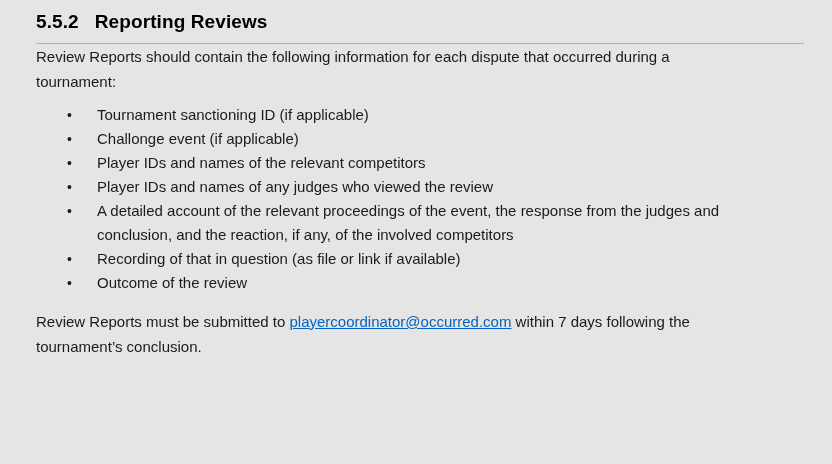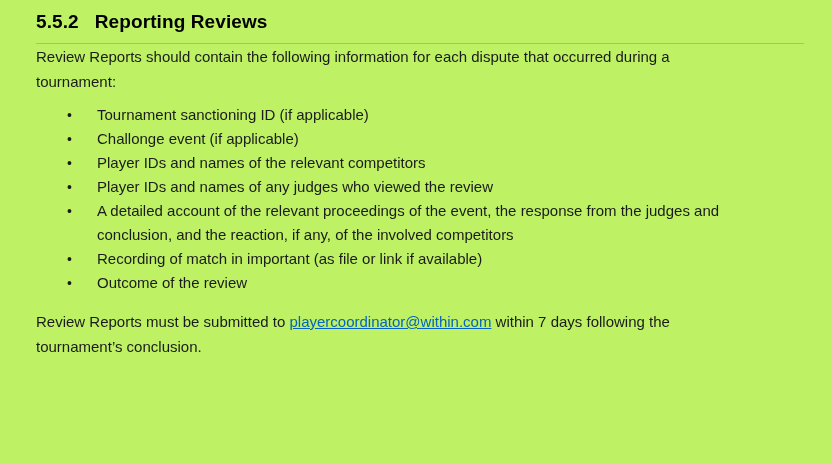--- a/index.html
+++ b/index.html
@@ -1,21 +1,21 @@
 <!DOCTYPE html>
 <html><head>
 <meta charset="utf-8">
 <style>
   html, body { margin: 0; padding: 0; background: #ffffff; }
   .page {
     position: relative;
     width: 832px;
     height: 464px;
     box-sizing: border-box;
-    background: #bef264;
+    background: #e5e5e5;
     padding: 9px 28px 0 36px;
     font-family: "Liberation Sans", sans-serif;
     color: #1b1b1b;
     overflow: hidden;
   }
   .heading {
     margin: 0;
     font-size: 19px;
     line-height: 26px;
     font-weight: bold;
@@ -93,23 +93,23 @@
       <span class="marker">•</span>
       <span class="line">Player IDs and names of any judges who viewed the review</span>
     </li>
     <li>
       <span class="marker">•</span>
       <span class="line">A detailed account of the relevant proceedings of the event, the response from the judges and</span>
       <span class="line">conclusion, and the reaction, if any, of the involved competitors</span>
     </li>
     <li>
       <span class="marker">•</span>
-      <span class="line">Recording of match in important (as file or link if available)</span>
+      <span class="line">Recording of that in question (as file or link if available)</span>
     </li>
     <li>
       <span class="marker">•</span>
       <span class="line">Outcome of the review</span>
     </li>
   </ul>
 
-  <p class="para p3"><span>Review Reports must be submitted to </span><a class="email-link">playercoordinator@within.com</a><span> within 7 days following the</span><span class="line">tournament’s conclusion.</span></p>
+  <p class="para p3"><span>Review Reports must be submitted to </span><a class="email-link">playercoordinator@occurred.com</a><span> within 7 days following the</span><span class="line">tournament’s conclusion.</span></p>
 
 </div>
 
 </body></html>

